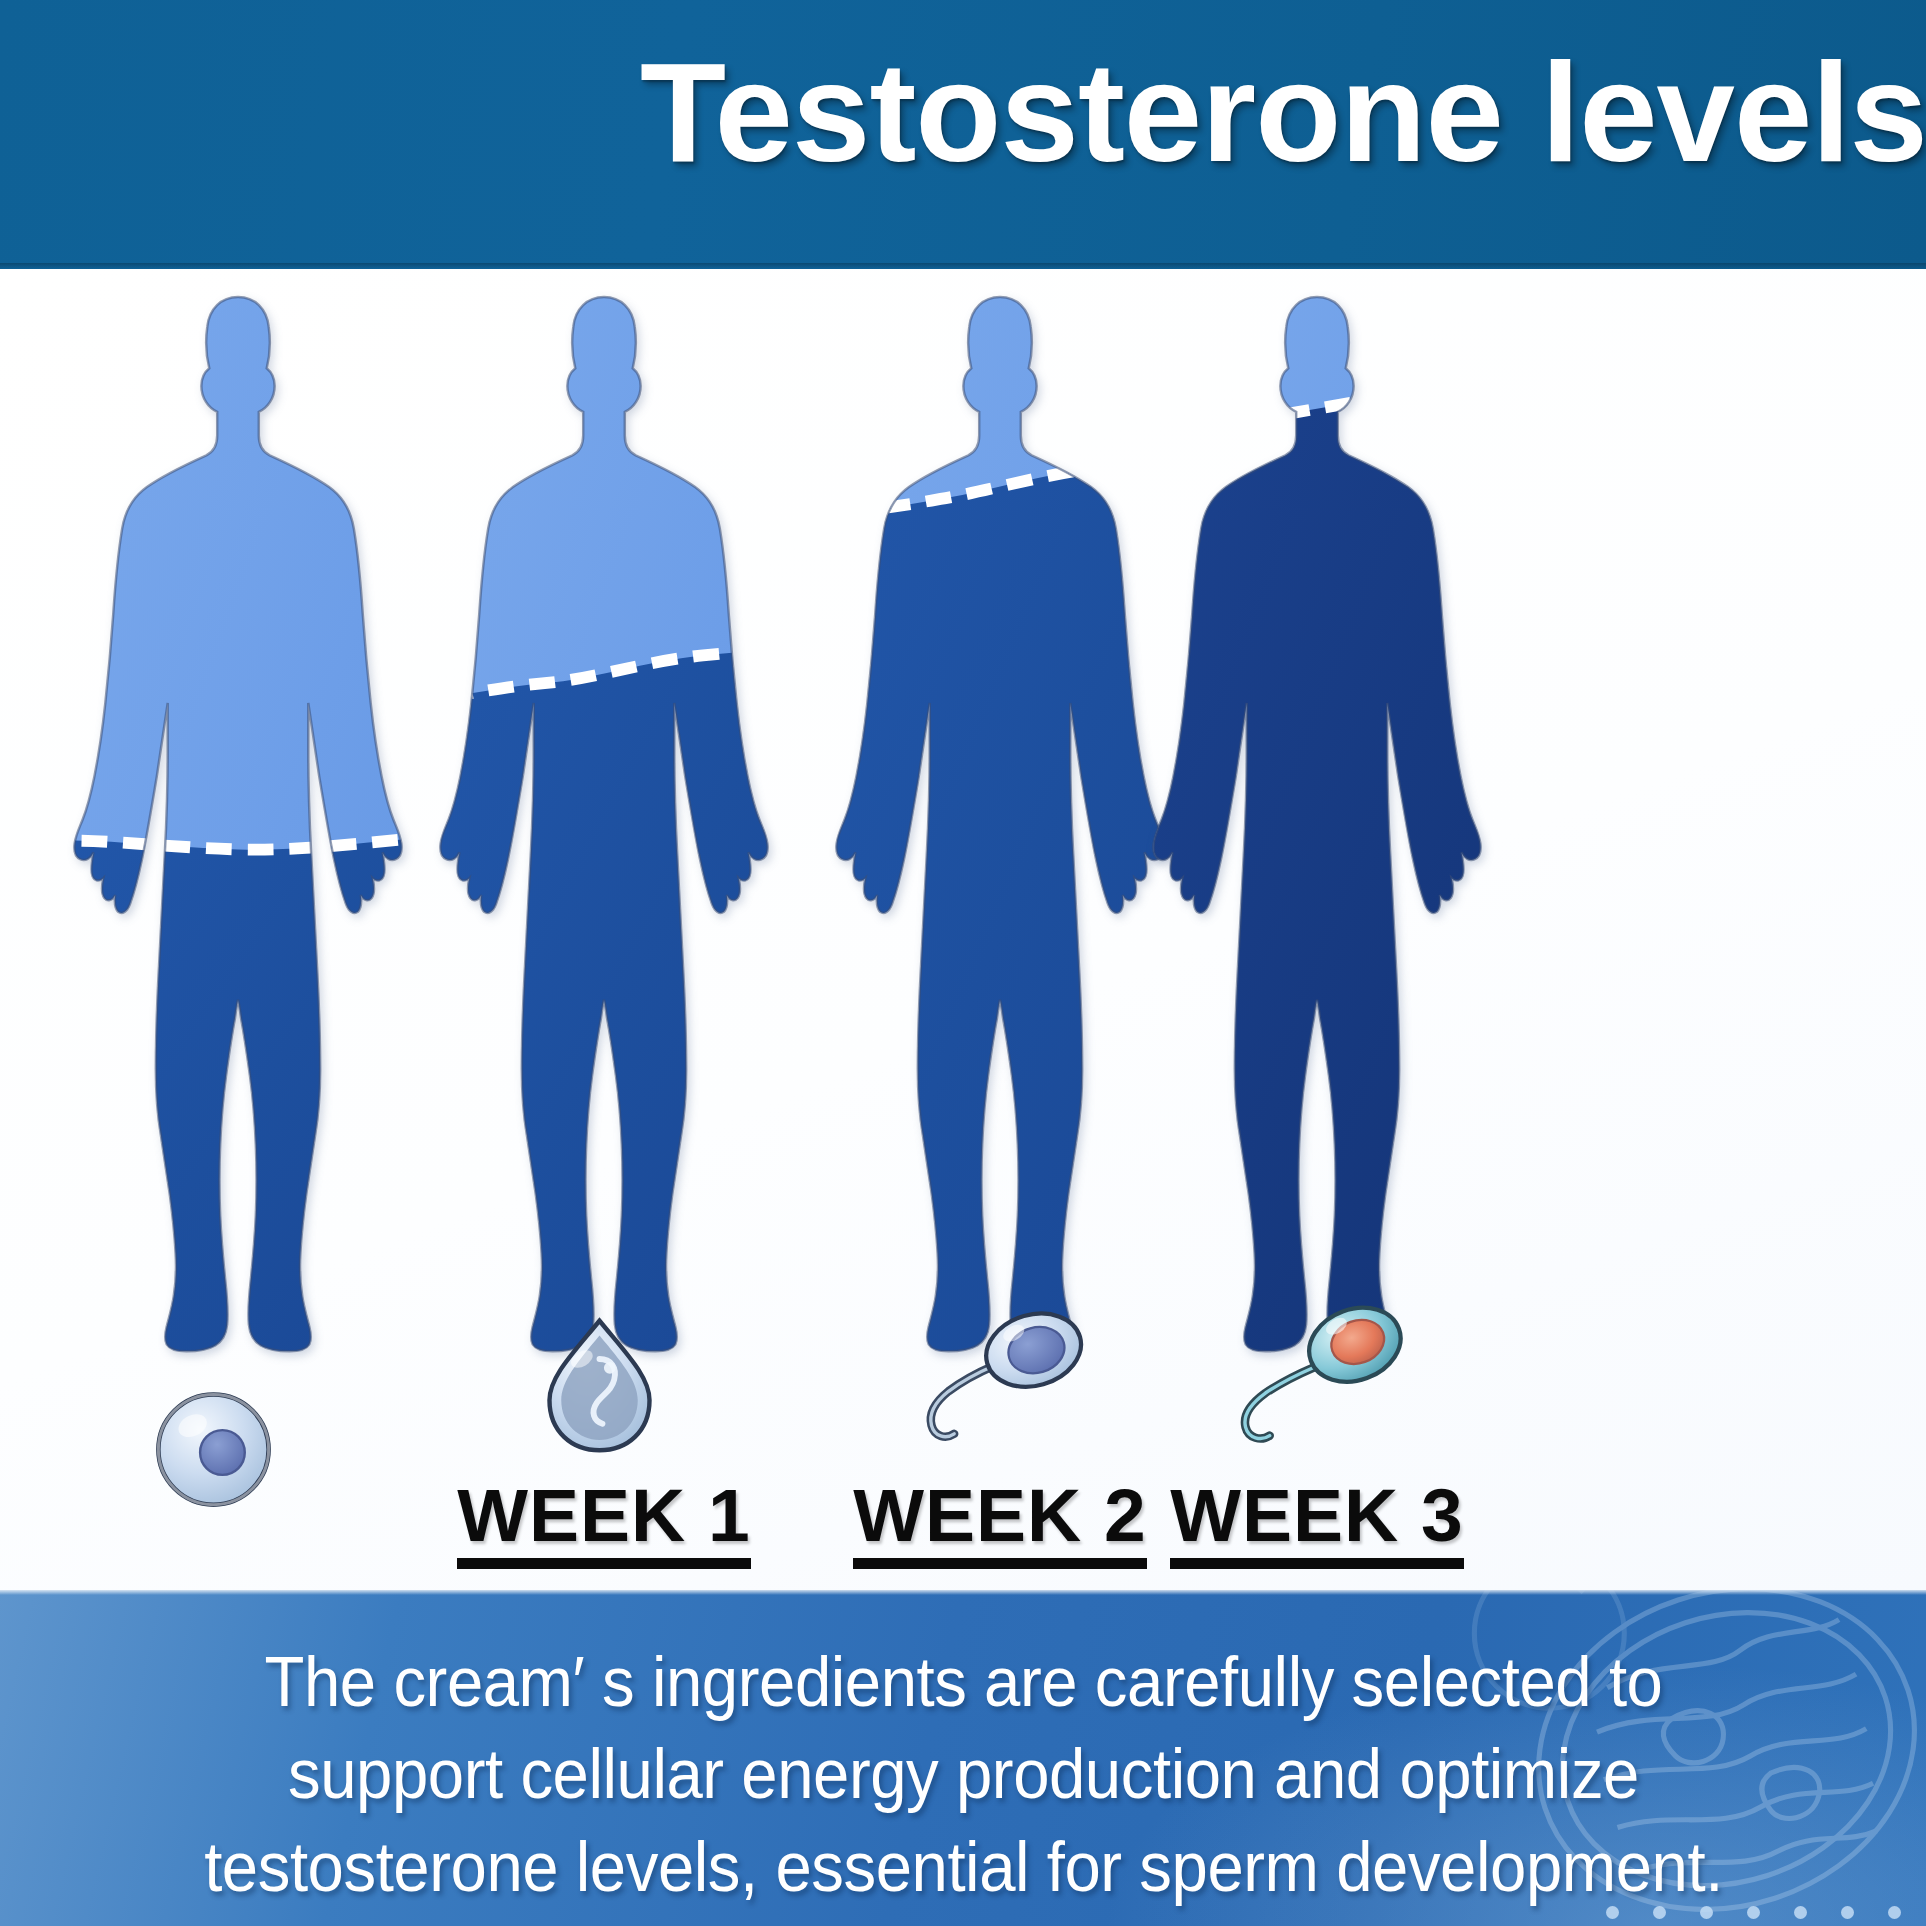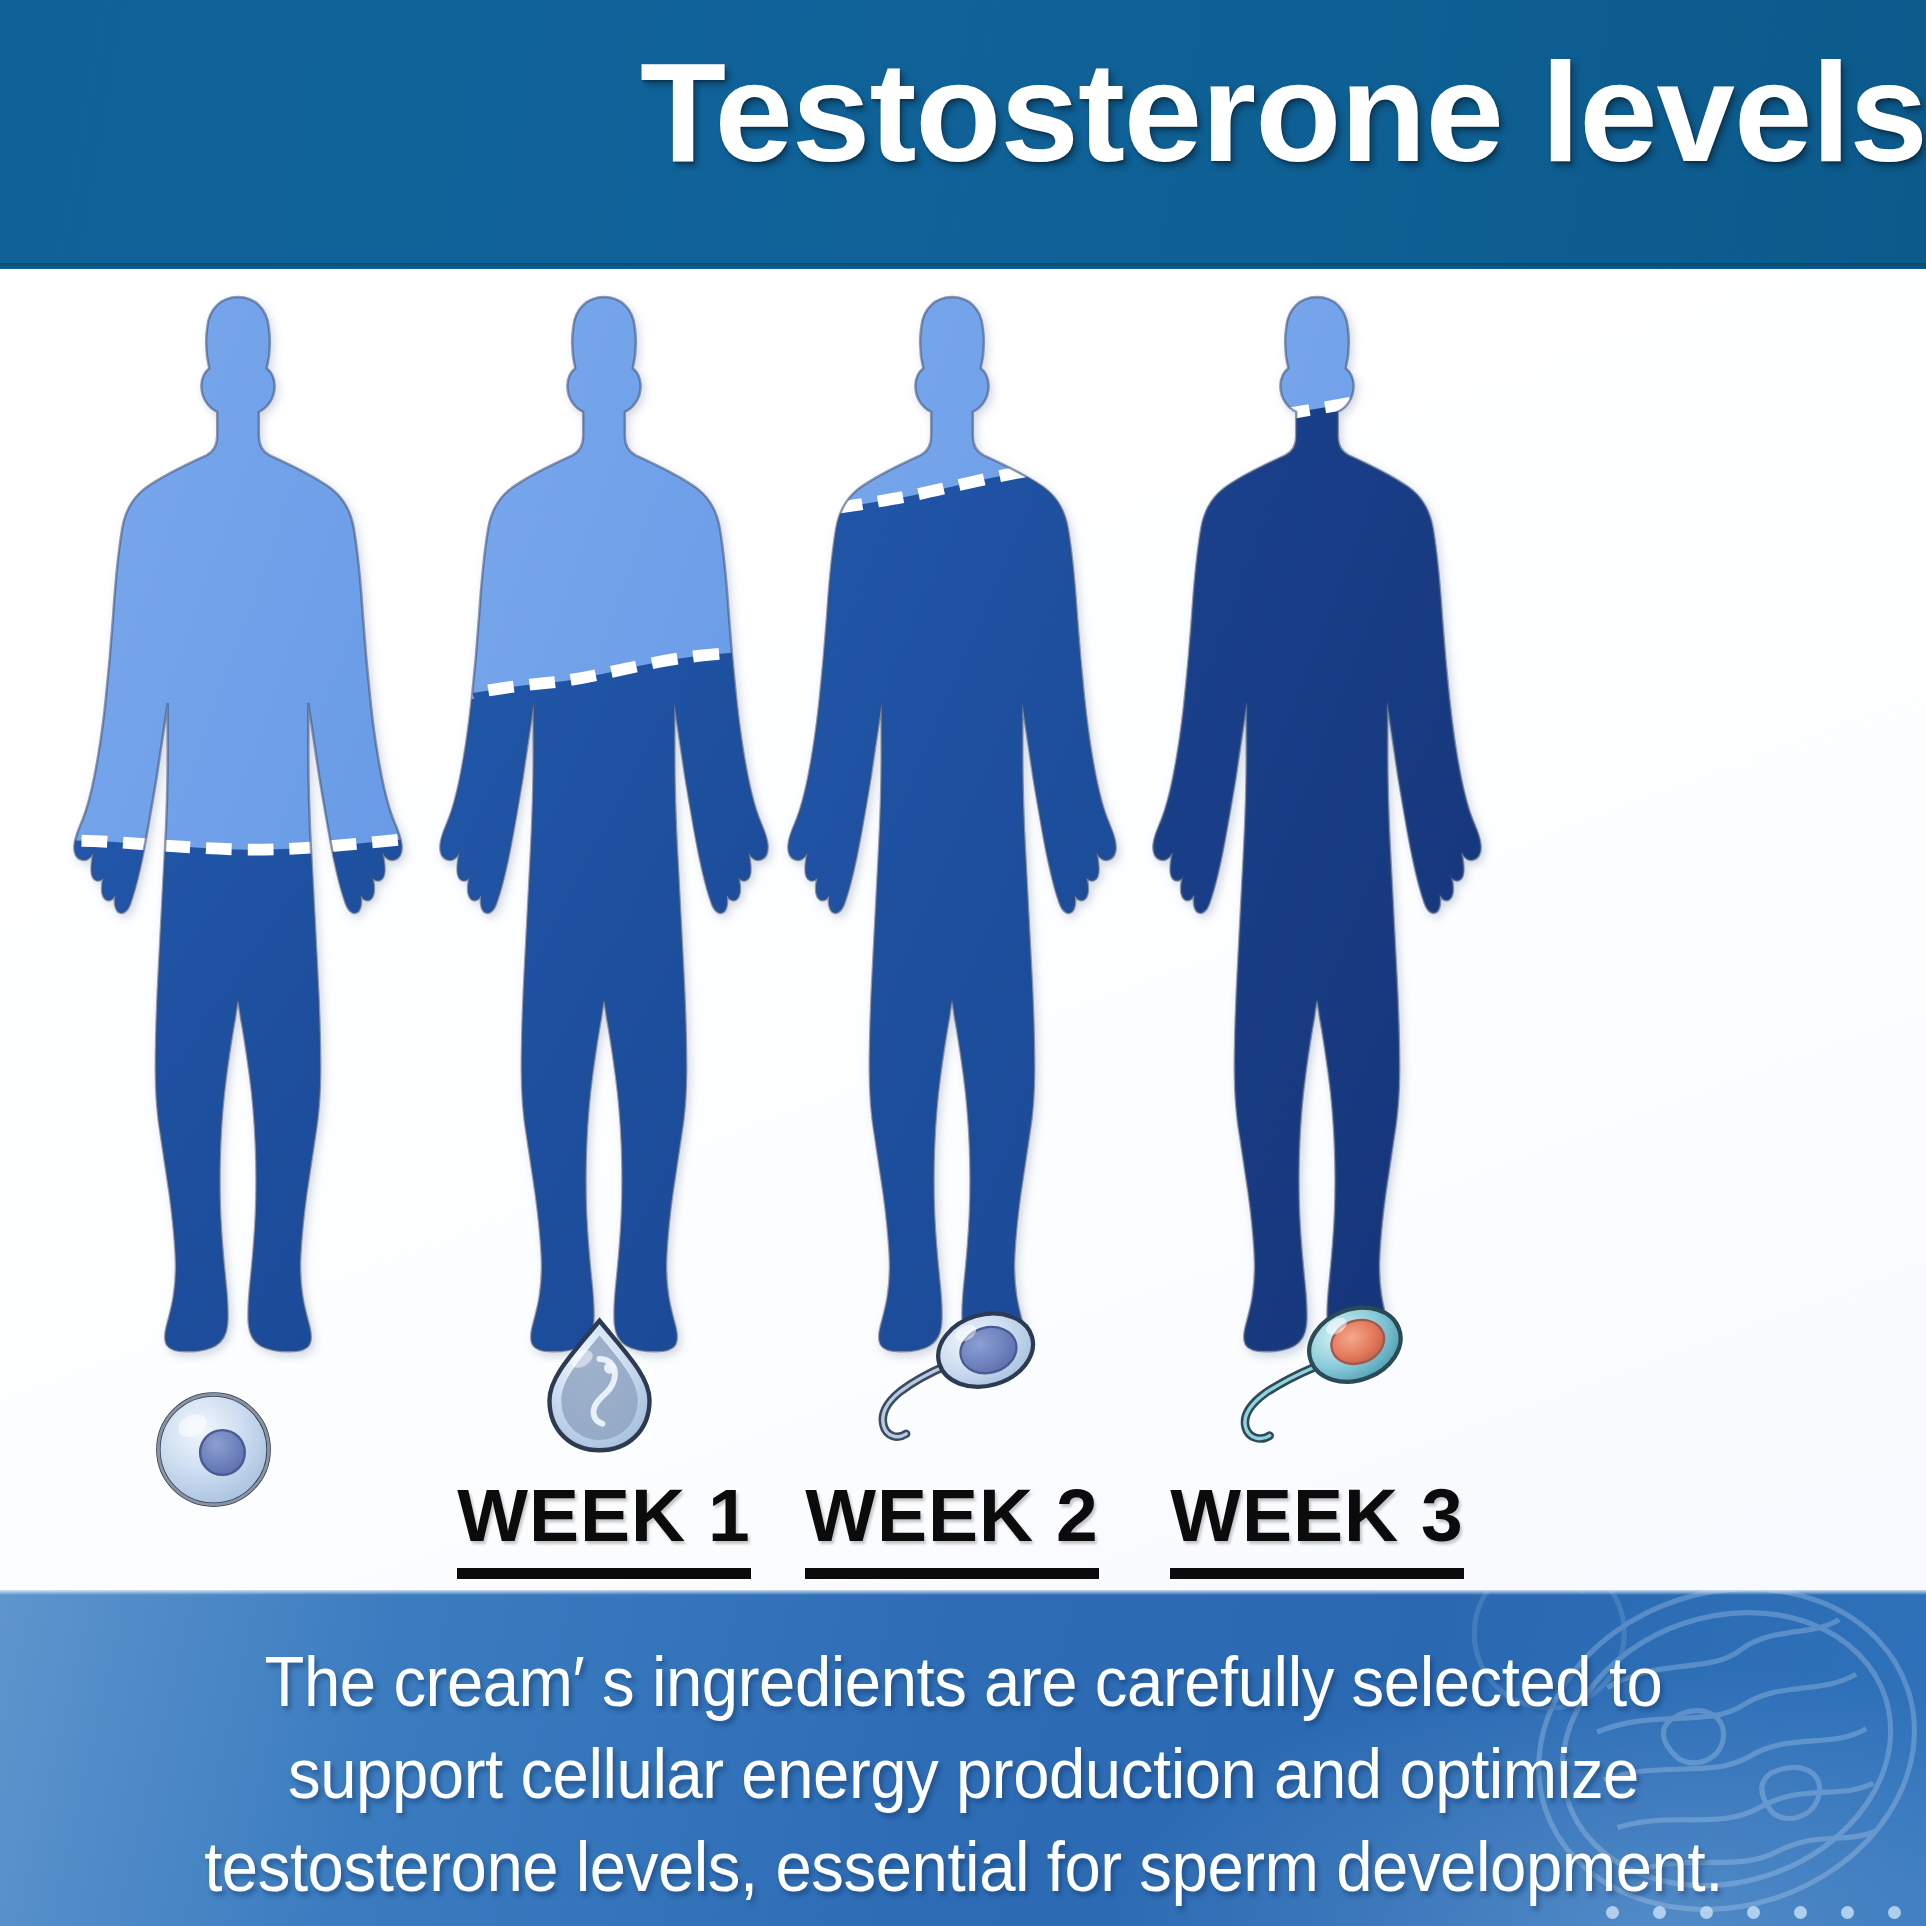--- a/index.html
+++ b/index.html
@@ -80,21 +80,20 @@
     text-align: center;
     font-size: 75px;
     font-weight: bold;
     color: #0b0b0b;
     letter-spacing: 1px;
     text-shadow: 2px 3px 3px rgba(0,0,0,.22);
   }
   .week-label .ul {
     display: inline-block;
     border-bottom: 11px solid #0b0b0b;
-    padding-bottom: 10px;
   }
 
   
   #footer {
     position: absolute; left: 0; top: 1590px;
     width: 1927px; height: 337px;
     background:
       radial-gradient(ellipse 891px 426px at 86% 100%, rgba(132,178,222,.42) 0%, rgba(132,178,222,0) 62%),
       linear-gradient(103deg, #5e95cd 0%, #3b7cc0 20%, #2e6db6 48%, #2a69b2 72%, #2f72ba 100%);
     overflow: hidden;
@@ -328,21 +327,21 @@
           <circle cx="57" cy="40" r="4" fill="#f0f6fd" opacity=".9"></circle>
           <ellipse cx="38" cy="34" rx="8" ry="5" fill="#ffffff" opacity=".5" transform="rotate(-30 38 34)"></ellipse>
         </svg>
       </div>
 
       <div class="week-label" style="left:0; top:1203px;">
         <span class="ul">WEEK 1</span>
       </div>
     </div>
 
-    <div class="figure-col" data-col="2" style="left:744px">
+    <div class="figure-col" data-col="2" style="left:792px">
 
       <svg class="body-svg" viewBox="0 0 400 1120">
         <g clip-path="url(#clipBody)">
           <rect x="0" y="0" width="400" height="1120" fill="url(#lightGrad)"></rect>
           <path d="M0 232 C 50 228 95 222 140 214 C 190 206 245 188 305 182 C 345 178 374 177 400 176 L400 1120 L0 1120 Z" fill="url(#darkGrad)"></path>
         </g>
         <g clip-path="url(#clipBody)">
           <path d="M0 232 C 50 228 95 222 140 214 C 190 206 245 188 305 182 C 345 178 374 177 400 176" fill="none" stroke="#ffffff" stroke-width="12" stroke-linecap="butt" stroke-dasharray="26 16"></path>
         </g>
         <use href="#body-path" fill="none" stroke="#3c4f75" stroke-width="2.5" opacity=".55"></use>

